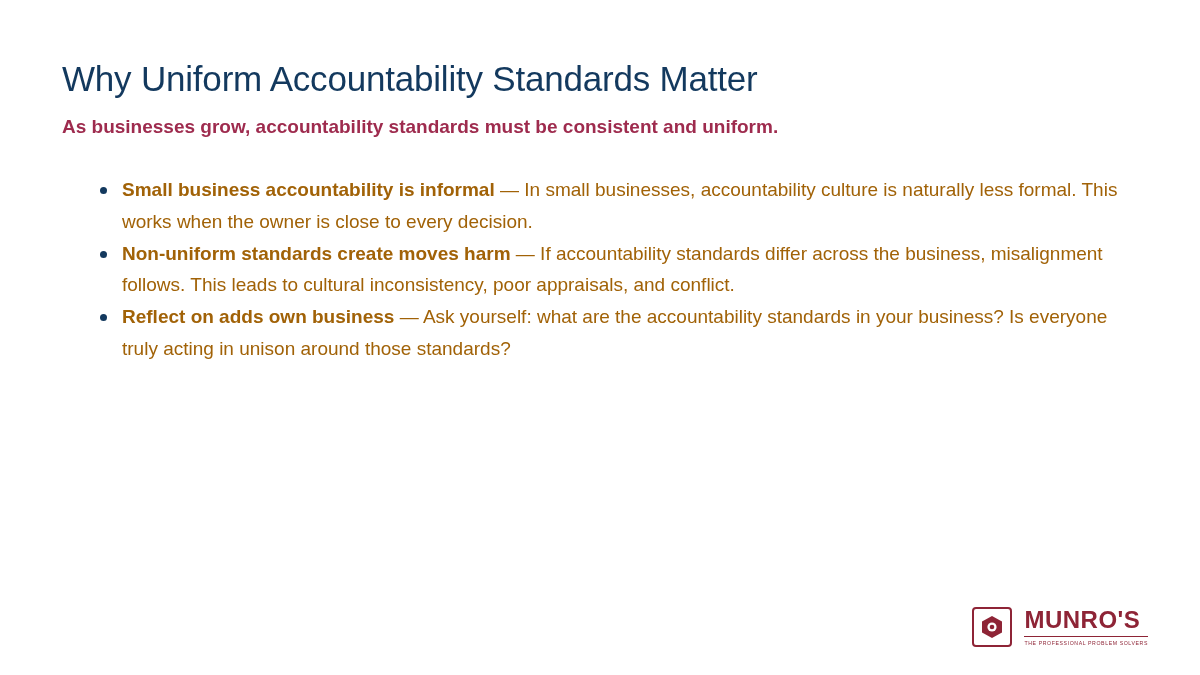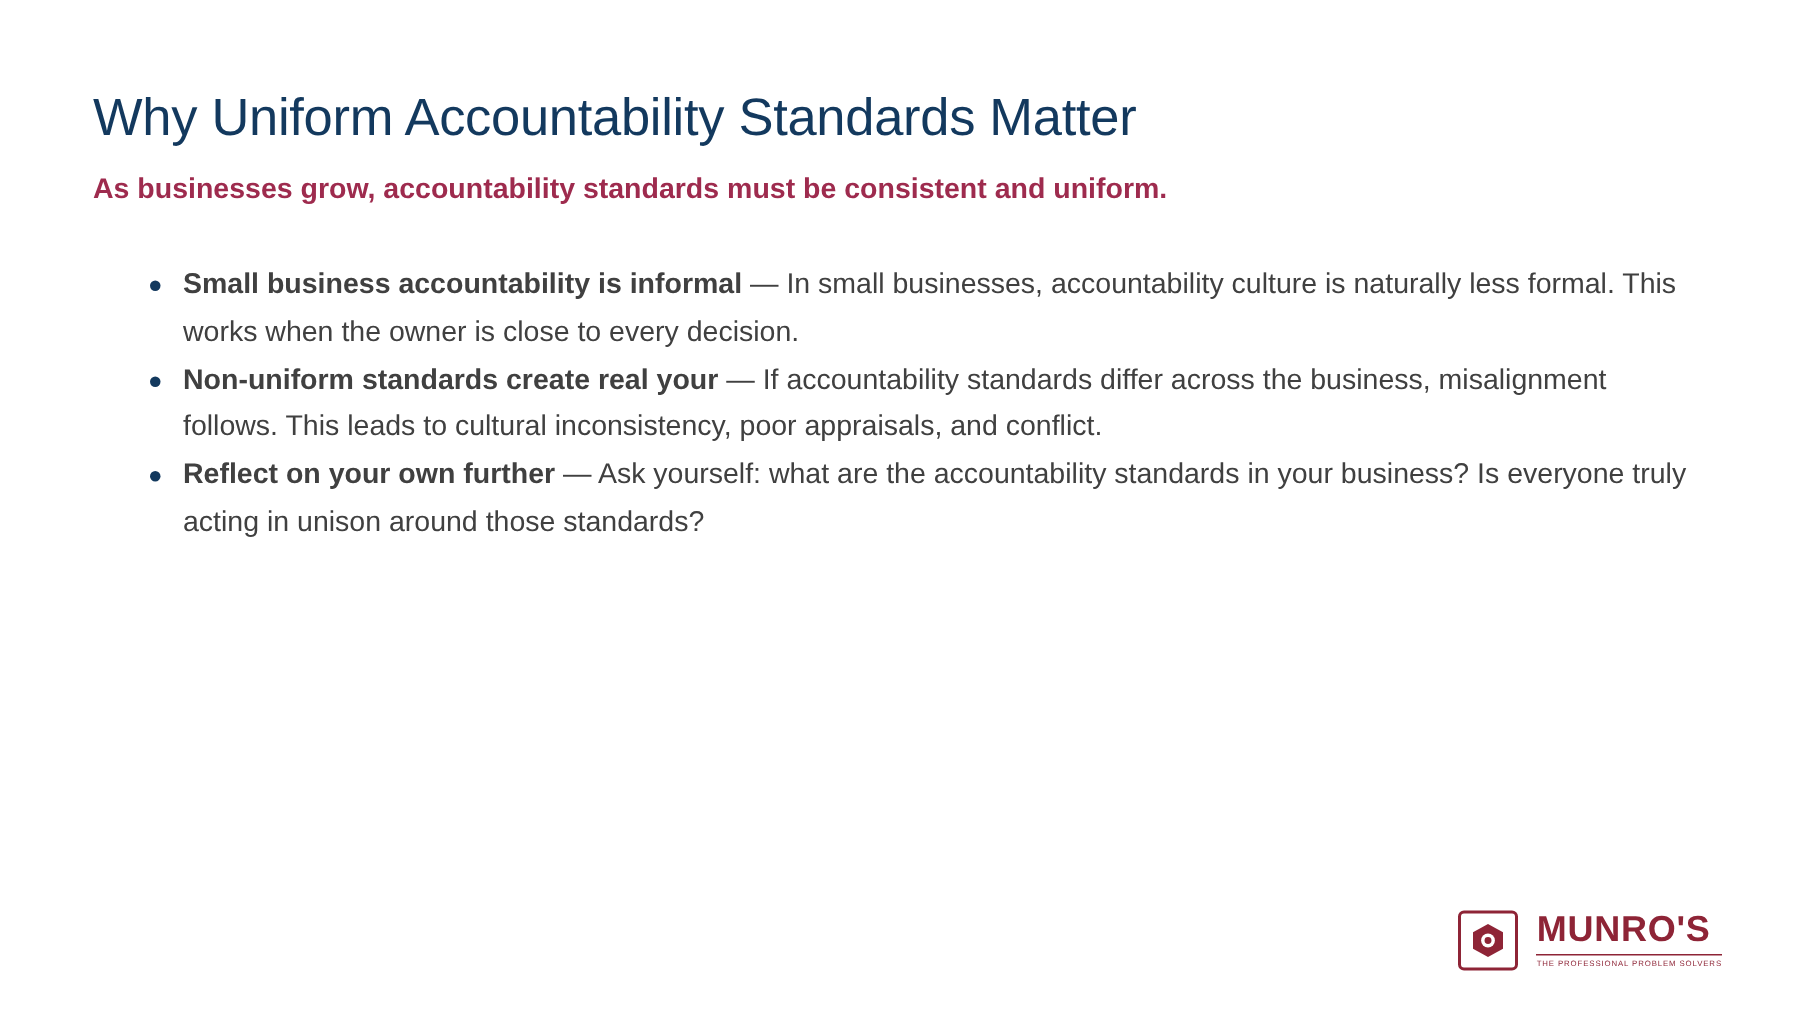--- a/index.html
+++ b/index.html
@@ -37,21 +37,21 @@
   }
   ul.bullets {
     list-style: none;
     margin: 0;
     padding: 0 0 0 38px;
   }
   ul.bullets > li {
     position: relative;
     font-size: 19px;
     line-height: 1.68;
-    color: #404040;
+    color: #a16207;
     margin-bottom: 0px;
     padding-left: 22px;
   }
   ul.bullets > li::before {
     content: "";
     position: absolute;
     left: 0;
     top: 13px;
     width: 7px;
     height: 7px;
@@ -108,24 +108,24 @@
 
   <h1 class="title">Why Uniform Accountability Standards Matter</h1>
 
   <div class="subtitle">As businesses grow, accountability standards must be consistent and uniform.</div>
 
   <ul class="bullets">
     <li>
       <span class="lead">Small business accountability is informal</span><span> — In small businesses, accountability culture is naturally less formal. This works when the owner is close to every decision.</span>
     </li>
     <li>
-      <span class="lead">Non-uniform standards create real your</span><span> — If accountability standards differ across the business, misalignment follows. This leads to cultural inconsistency, poor appraisals, and conflict.</span>
+      <span class="lead">Non-uniform standards create moves harm</span><span> — If accountability standards differ across the business, misalignment follows. This leads to cultural inconsistency, poor appraisals, and conflict.</span>
     </li>
     <li>
-      <span class="lead">Reflect on your own further</span><span> — Ask yourself: what are the accountability standards in your business? Is everyone truly acting in unison around those standards?</span>
+      <span class="lead">Reflect on adds own business</span><span> — Ask yourself: what are the accountability standards in your business? Is everyone truly acting in unison around those standards?</span>
     </li>
   </ul>
 
   <div class="logo">
     <div class="logo-mark">
       <svg width="26" height="26" viewBox="0 0 26 26" aria-hidden="true">
         <polygon points="13,2 23,7.5 23,18.5 13,24 3,18.5 3,7.5" fill="#8e2436"></polygon>
         <circle cx="13" cy="13" r="4.6" fill="#ffffff"></circle>
         <circle cx="13" cy="13" r="2.3" fill="#8e2436"></circle>
       </svg>

